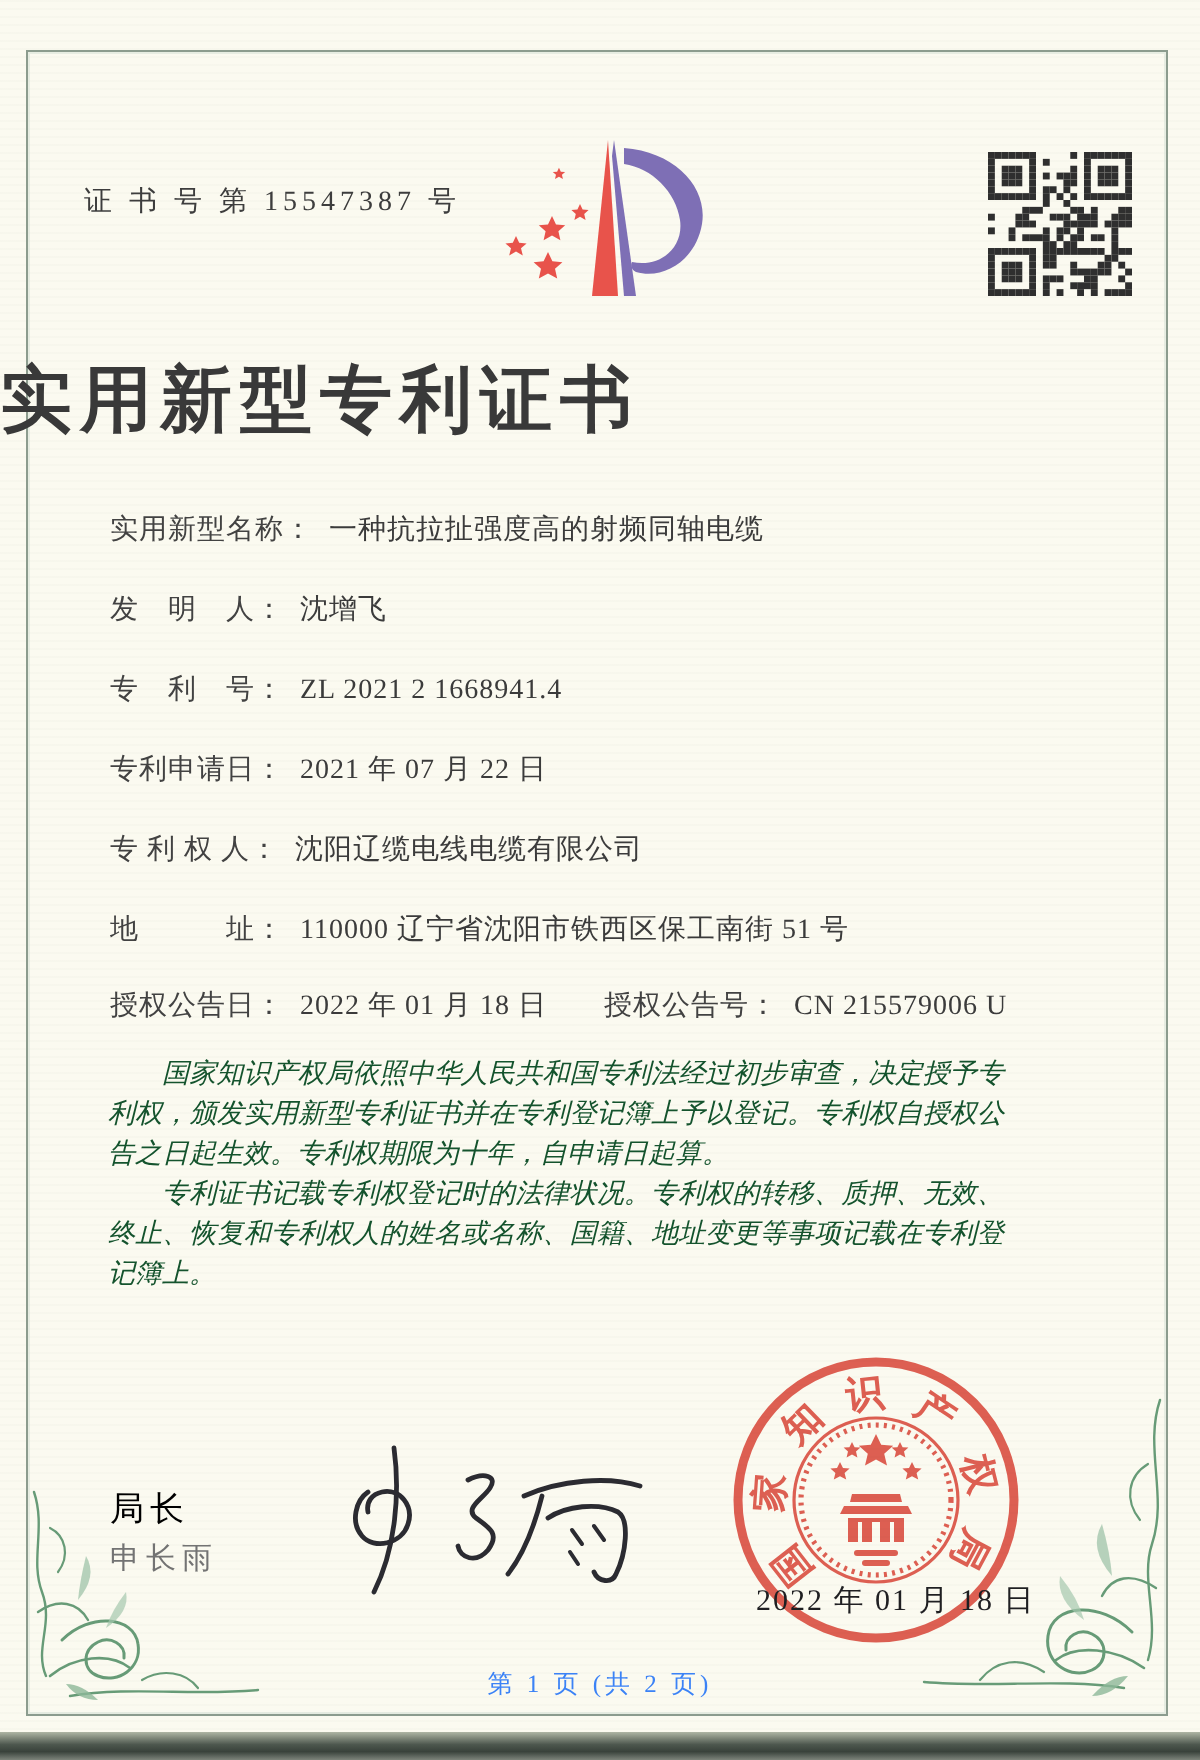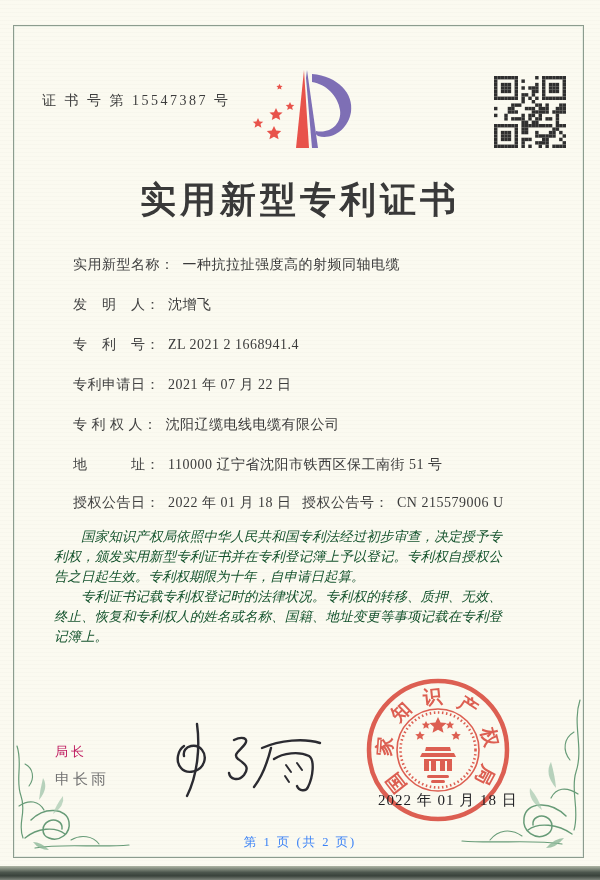--- a/index.html
+++ b/index.html
@@ -14,35 +14,35 @@
   }
   .frame{
     position:absolute;left:13px;top:25px;width:569px;height:831px;
     border:1.5px solid #8c9c8e;box-shadow:inset 0 0 0 1px rgba(215,225,215,.55);
     pointer-events:none;
   }
   .cert-no{position:absolute;left:42px;top:92px;font-size:14px;letter-spacing:2.5px;color:#3d3d3d;}
   .logo{position:absolute;left:246px;top:64px;width:110px;height:88px;}
   .qr{position:absolute;left:494px;top:76px;width:72px;height:72px;}
   .title{
-    position:absolute;left:0;right:0;top:176px;text-align:center;
+    position:absolute;left:0;right:0;top:176px;text-align:left;
     font-size:36px;font-weight:600;letter-spacing:4px;color:#393939;
   }
   .row{position:absolute;left:0;width:100%;font-size:14px;letter-spacing:.5px;color:#424242;white-space:nowrap;}
-  .row .lbl{margin-left:73px;}
+  .row .lbl{margin-left:55px;}
   .row .val{margin-left:8px;color:#3b3b3b;}
   .row .pair2{position:absolute;left:302px;top:0;}
   .row .pair2 .lbl{margin-left:0;}
   .paras{
     position:absolute;left:54px;top:527px;width:448px;
     font-size:13.5px;line-height:20px;text-align:justify;color:#14532d;
     font-style:italic;
   }
   .paras p{margin:0;text-indent:2em;}
-  .sig-title{position:absolute;left:55px;top:743px;font-size:13px;letter-spacing:3px;color:#be185d;}
+  .sig-title{position:absolute;left:55px;top:743px;font-size:17px;letter-spacing:3px;color:#000000;}
   .sig-name{position:absolute;left:55px;top:770px;font-size:15px;letter-spacing:3px;color:#737373;}
   .signature{position:absolute;left:158px;top:716px;width:168px;height:84px;}
   .seal{position:absolute;left:363px;top:675px;width:150px;height:150px;mix-blend-mode:multiply;opacity:.92;z-index:2;}
   .seal-date{position:absolute;left:378px;top:791px;font-size:15px;letter-spacing:1px;color:#1f1f22;z-index:3;}
   .footer{position:absolute;left:0;right:0;top:834px;text-align:center;font-size:12.5px;letter-spacing:2px;color:#3b82f6;}
   .orn-left{position:absolute;left:5px;top:744px;width:126px;height:118px;}
   .orn-right{position:absolute;left:460px;top:698px;width:132px;height:163px;transform:scaleX(-1);}
   .photo-edge{
     position:absolute;left:0;right:0;bottom:0;height:14px;z-index:4;
     background:linear-gradient(180deg,#aeb5a4 0%,#4d574e 45%,#39423b 70%,#7d847b 100%);

